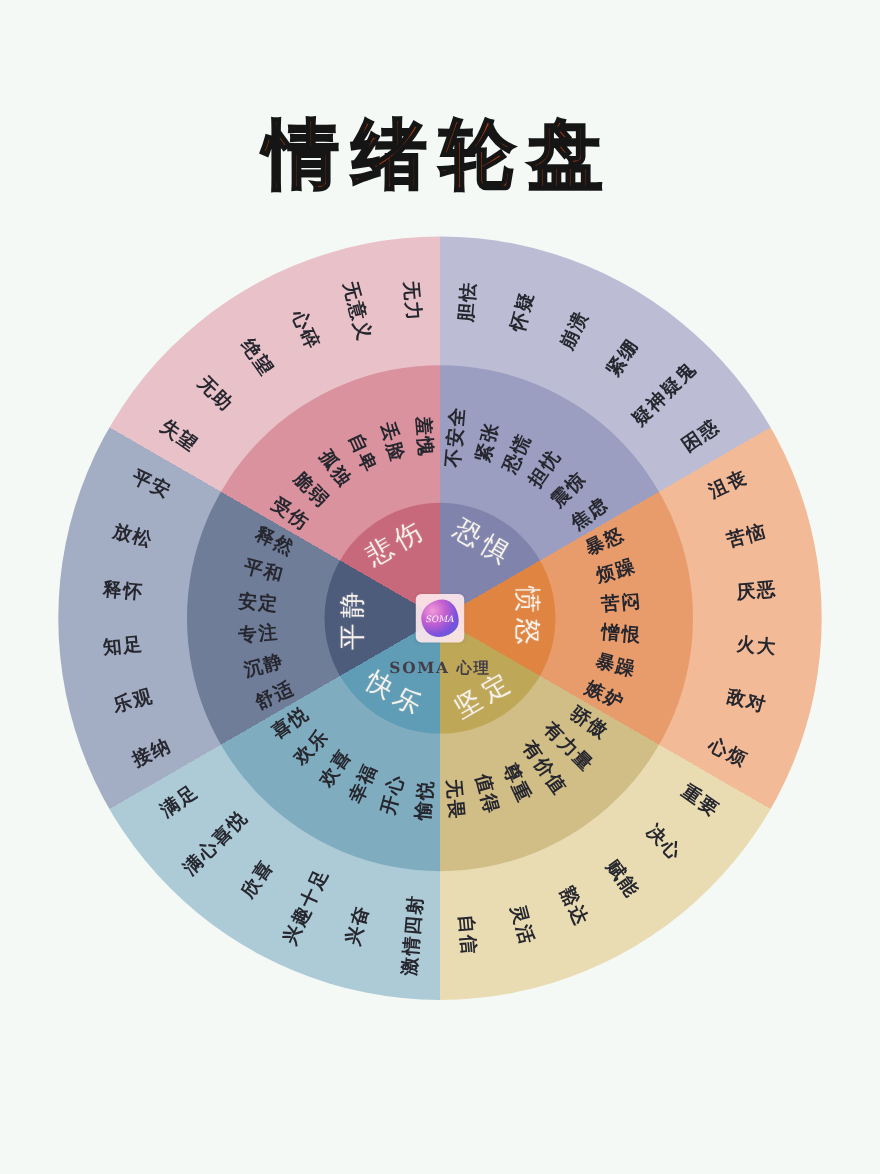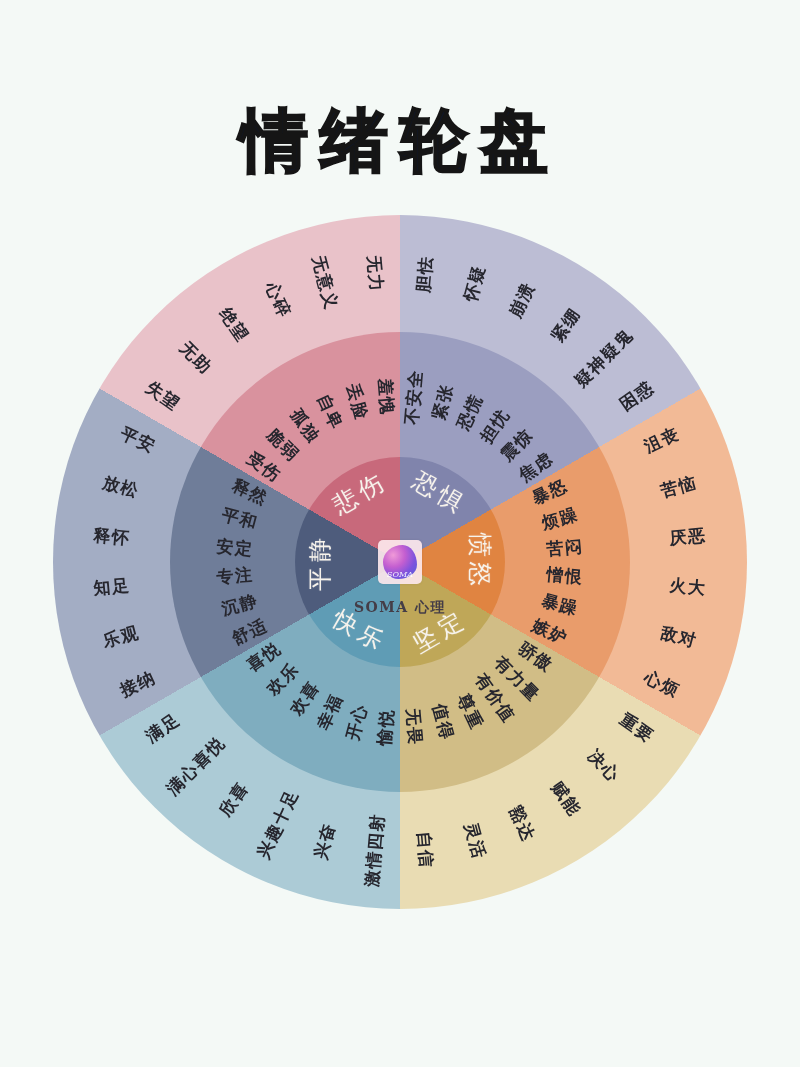--- a/index.html
+++ b/index.html
@@ -5,21 +5,21 @@
   html,body{margin:0;padding:0;}
   body{
     width:800px;height:1067px;overflow:hidden;
     font-family:"DejaVu Sans","Liberation Sans",sans-serif;
     background:#f4f9f6;
   }
   .page{position:relative;width:800px;height:1067px;background:#f4f9f6;}
   .title{
     position:absolute;top:96px;left:0;width:100%;
     text-align:center;font-size:68px;font-weight:900;
-    letter-spacing:12px;color:#0f172a;
+    letter-spacing:12px;color:#c2410c;
     -webkit-text-stroke:2.2px #151515;
   }
   .wheel{position:absolute;left:53px;top:215px;width:694px;height:694px;}
   .ring{
     position:absolute;left:50%;top:50%;
     transform:translate(-50%,-50%);border-radius:50%;
   }
   .ring-outer{width:694px;height:694px;}
   .ring-middle{width:460px;height:460px;}
   .ring-inner{width:210px;height:210px;}
@@ -36,21 +36,21 @@
     position:absolute;left:50%;top:50%;transform:translate(-50%,-50%);
     width:44px;height:44px;border-radius:5px;
     background:rgba(252,231,236,0.92);
     display:flex;align-items:center;justify-content:center;
     box-shadow:0 0 3px rgba(0,0,0,0.08);
   }
   .logo-blob{
     width:34px;height:34px;
     border-radius:58% 42% 55% 45% / 50% 58% 42% 50%;
     background:radial-gradient(circle at 30% 30%,#f09ad8 0%,#c45fd0 35%,#7d52dd 65%,#4a64d8 100%);
-    display:flex;align-items:flex-end;justify-content:center;
+    display:flex;align-items:center;justify-content:center;
   }
   .logo-text{
     font-family:"DejaVu Serif","Liberation Serif",serif;
     font-style:italic;font-size:8px;color:rgba(255,255,255,0.92);
   }
   .caption{
     position:absolute;left:50%;top:384px;transform:translateX(-50%);
     font-family:"DejaVu Serif","Liberation Serif",serif;
     font-size:14px;font-weight:700;color:#443d47;letter-spacing:1.5px;
     white-space:nowrap;

